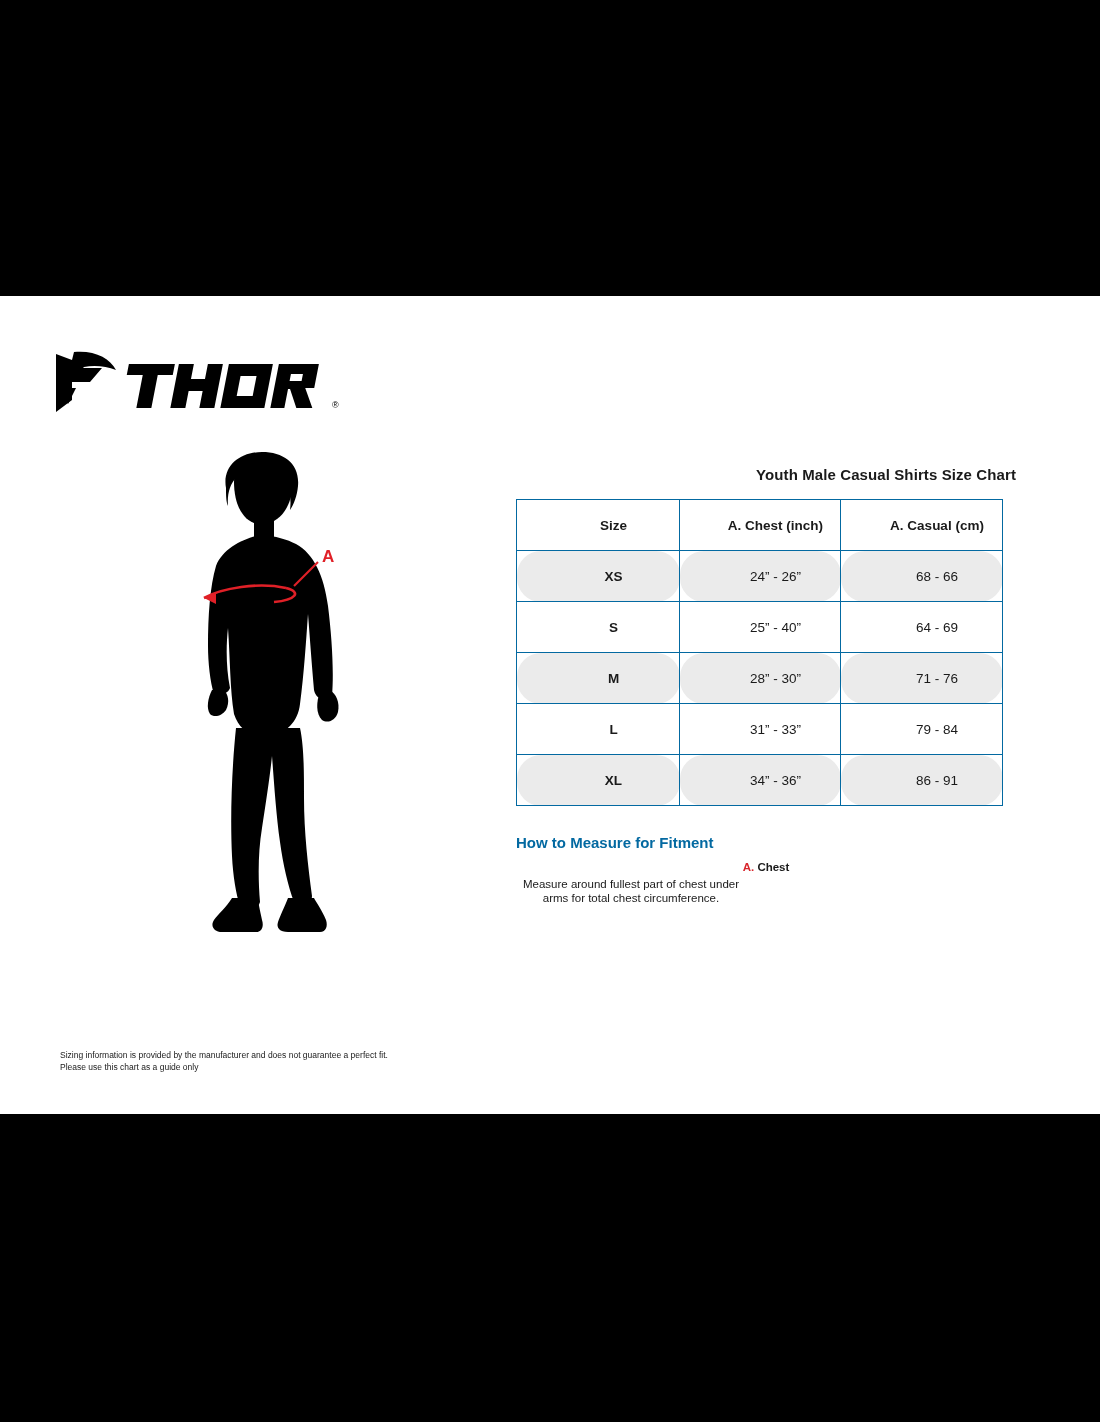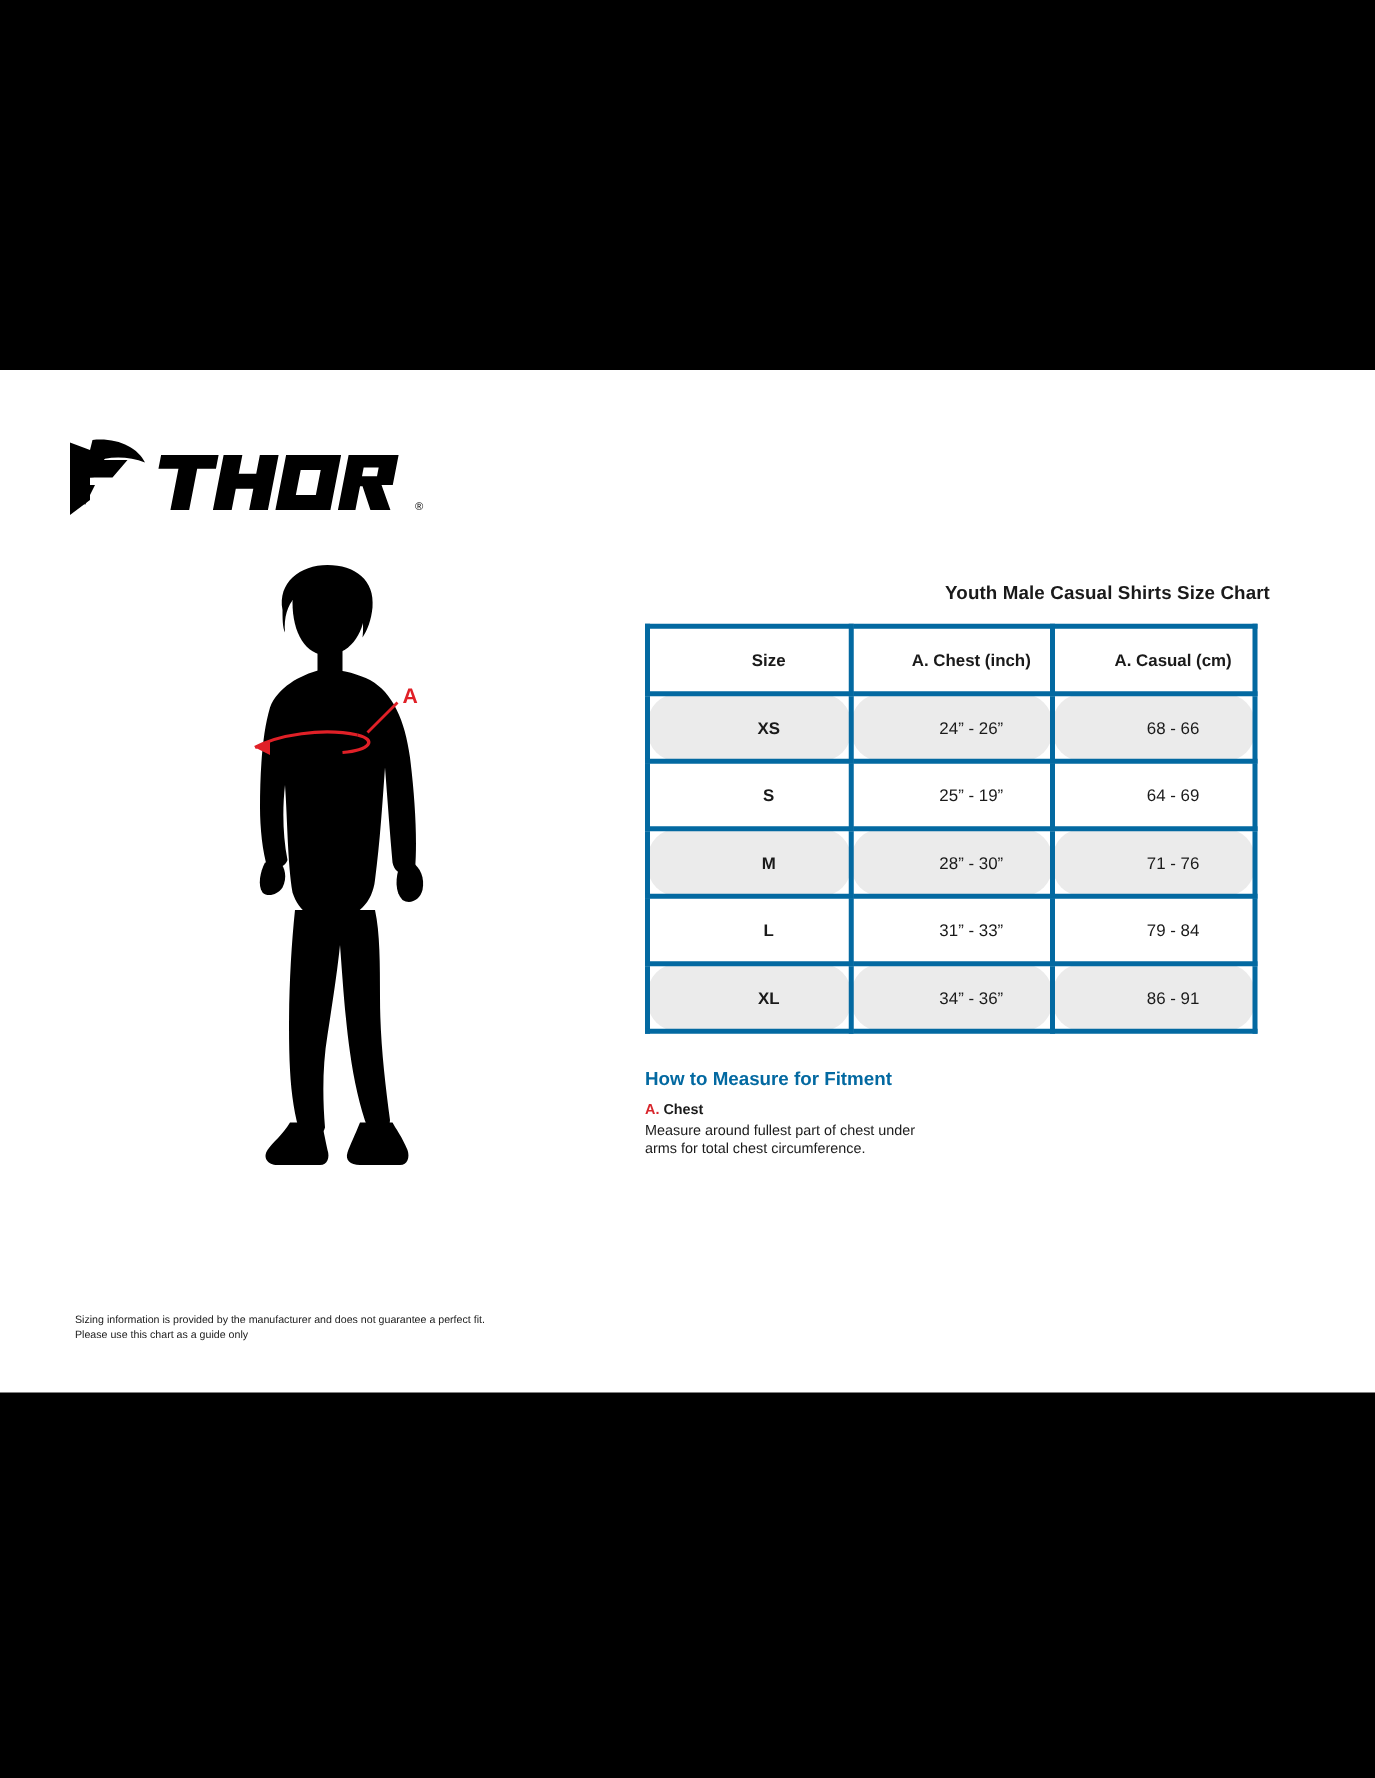--- a/index.html
+++ b/index.html
@@ -58,21 +58,21 @@
     letter-spacing: 0.1px;
     text-align: right;
   }
   table.size-chart {
     border-collapse: collapse;
     width: 486px;
     table-layout: fixed;
   }
   table.size-chart th,
   table.size-chart td {
-    border: 4px solid #0369a1;
+    border: 1px solid #0369a1;
     height: 48px;
     text-align: center;
     vertical-align: middle;
     font-size: 13.5px;
     color: #1a1a1a;
     padding-left: 32px;
   }
   table.size-chart th {
     font-weight: bold;
     background: #ffffff;
@@ -87,21 +87,21 @@
   table.size-chart col.c1 { width: 163px; }
   table.size-chart col.c2 { width: 161px; }
   table.size-chart col.c3 { width: 162px; }
 
   #measure-title {
     font-size: 15px;
     font-weight: bold;
     color: #0369a1;
     margin: 28px 0 10px 0;
   }
-  .measure-item { margin-bottom: 6px; }
+  .measure-item { margin-bottom: 6px; text-align: center; }
   .measure-label {
     font-size: 11.5px;
     font-weight: bold;
     color: #1a1a1a;
   }
   .measure-letter {
     color: #d8262c;
     font-weight: bold;
   }
   .measure-desc {
@@ -202,21 +202,21 @@
         </tr>
       </thead>
       <tbody>
         <tr class="shaded">
           <td class="size-cell">XS</td>
           <td>24” - 26”</td>
           <td>68 - 66</td>
         </tr>
         <tr>
           <td class="size-cell">S</td>
-          <td>25” - 19”</td>
+          <td>25” - 40”</td>
           <td>64 - 69</td>
         </tr>
         <tr class="shaded">
           <td class="size-cell">M</td>
           <td>28” - 30”</td>
           <td>71 - 76</td>
         </tr>
         <tr>
           <td class="size-cell">L</td>
           <td>31” - 33”</td>

